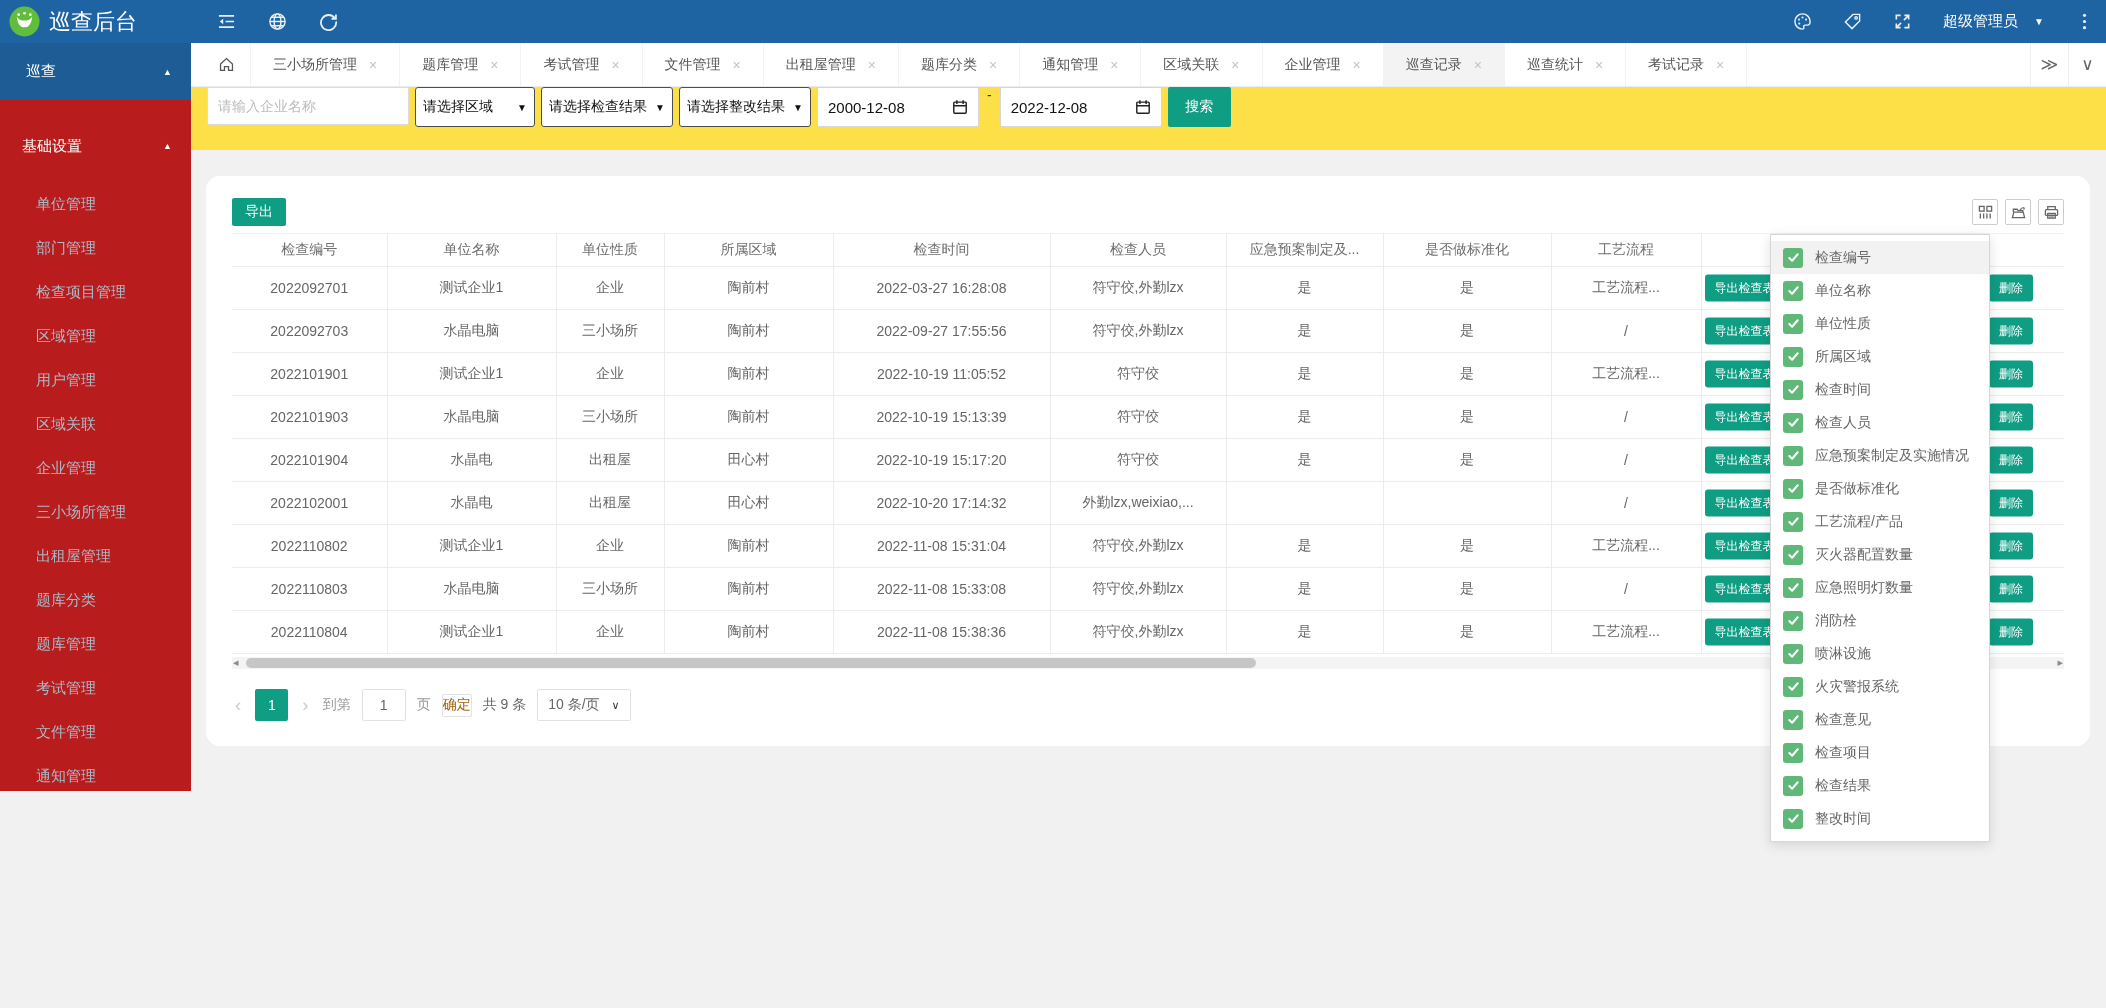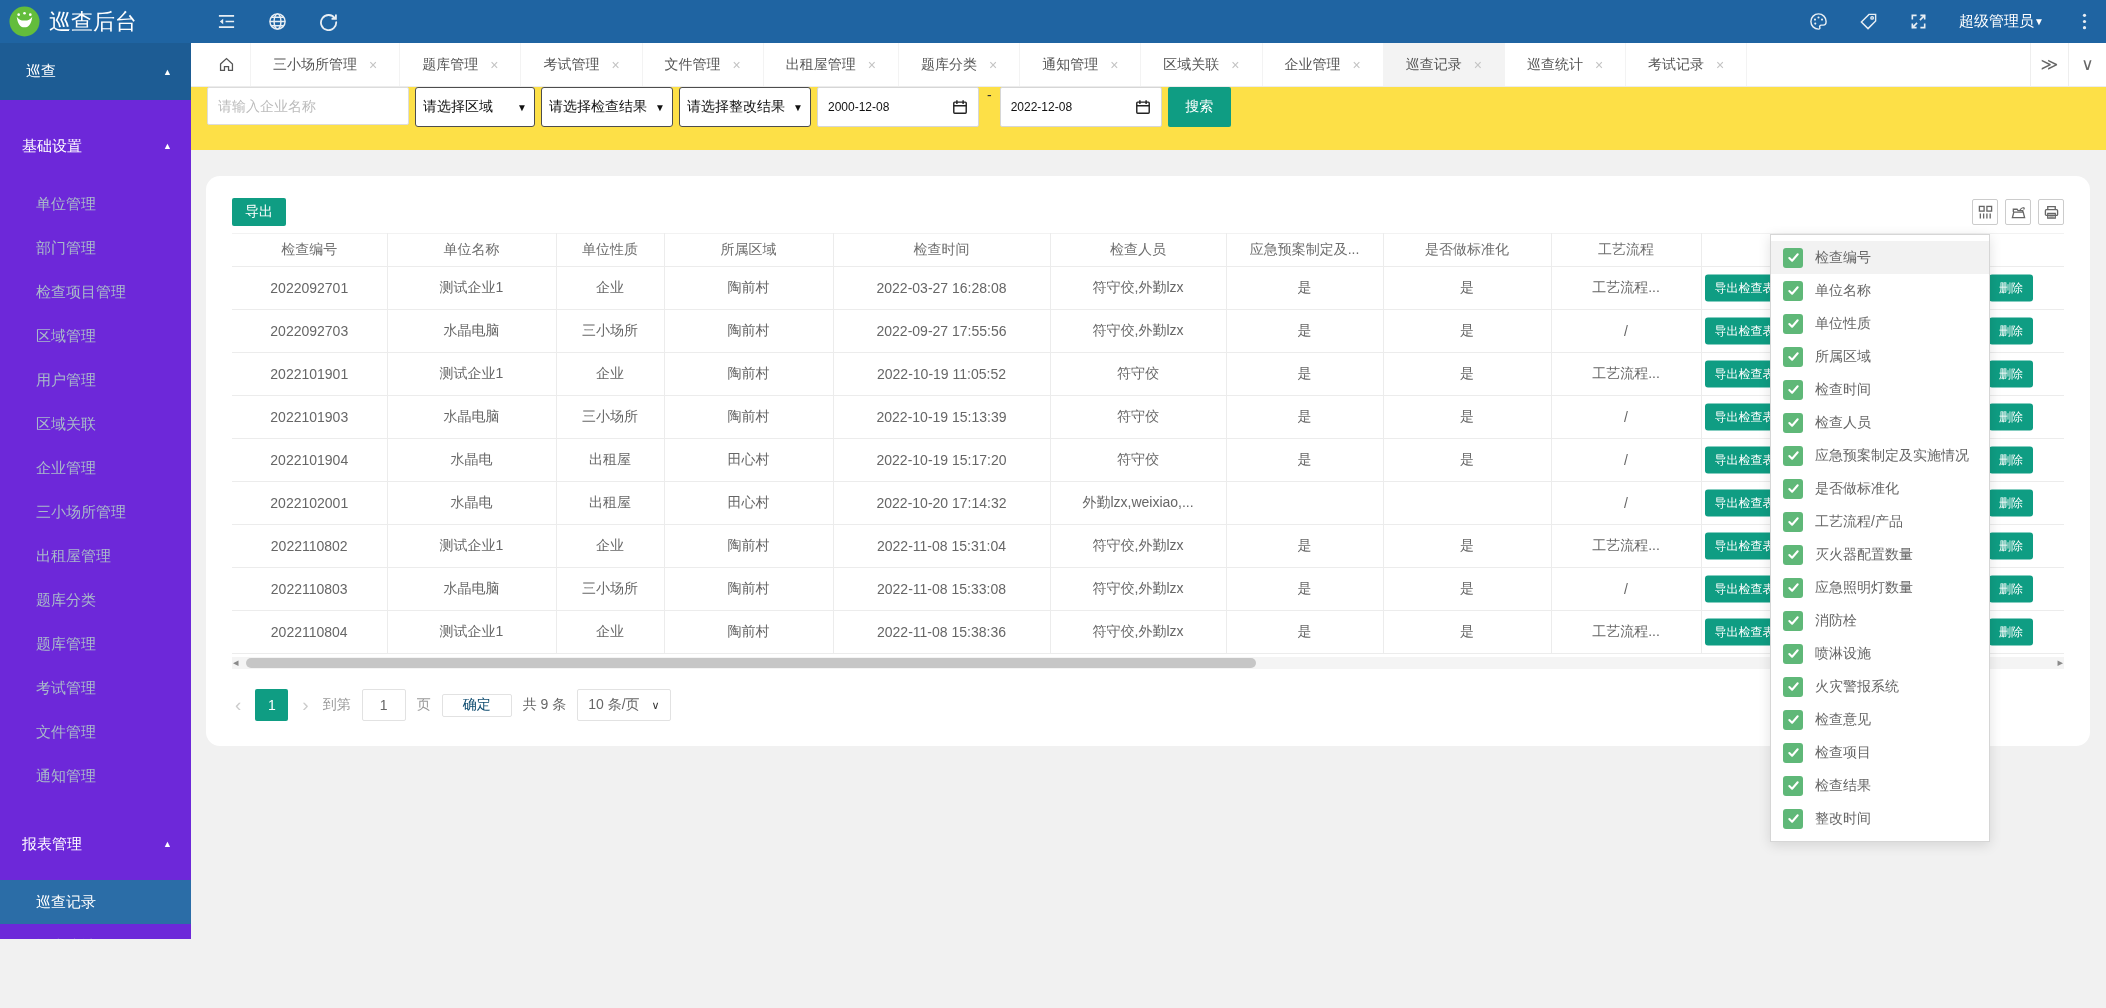--- a/index.html
+++ b/index.html
@@ -8,25 +8,25 @@
   .app{position:absolute;inset:0}
 
   
   .header{position:absolute;left:0;top:0;width:2106px;height:43px;background:#1f64a2;display:flex;align-items:center;color:#fff;z-index:5}
   .logo-area{width:191px;flex:none;display:flex;align-items:center;gap:9px;padding-left:9px}
   .logo-circle{width:31px;height:31px;flex:none}
   .app-title{font-size:22px;color:#fff;white-space:nowrap}
   .hdr-left-icons{display:flex;align-items:center;gap:32px;margin-left:26px}
   .hicon{width:19px;height:19px;display:block;color:#e8eef4;cursor:pointer}
   .hdr-right{margin-left:auto;display:flex;align-items:center;gap:31px;padding-right:12px}
-  .user{display:flex;align-items:center;gap:0;font-size:15px;cursor:pointer}
+  .user{display:flex;align-items:center;gap:16px;font-size:15px;cursor:pointer}
   .user .dn{font-size:10px}
 
   
-  .sidebar{position:absolute;left:0;top:43px;width:191px;height:896px;background:#6d28d9;overflow:hidden}
+  .sidebar{position:absolute;left:0;top:43px;width:191px;height:748px;background:#b91c1c;overflow:hidden}
   .side-top{height:57px;background:#1d5c94;display:flex;align-items:center;justify-content:space-between;padding:0 19px 0 26px;font-size:15px;color:#fff;cursor:pointer}
   .caret-up{font-size:9px;color:#fff}
   .group-hdr{height:44px;display:flex;align-items:center;justify-content:space-between;padding:0 19px 0 22px;font-size:15px;color:#fff;cursor:pointer}
   .group-hdr.base{margin-top:24px}
   .group-hdr.report{margin-top:24px}
   .side-nav{margin-top:14px;display:flex;flex-direction:column}
   .side-item{height:44px;display:flex;align-items:center;padding-left:36px;font-size:15px;color:#a9bac9;cursor:pointer;text-decoration:none}
   .side-item.active{background:#2b6da7;color:#fff}
 
   
@@ -40,21 +40,21 @@
   .tab .x{color:#c3c3c3;font-size:14px}
   .tab-controls{position:absolute;right:0;top:0;height:100%;display:flex;background:#fff}
   .tab-ctl{width:38px;border-left:1px solid #eee;display:flex;align-items:center;justify-content:center;color:#666;font-size:17px;cursor:pointer}
 
   .filterbar{height:63px;background:#fde047;display:flex;align-items:flex-start;padding-left:16px}
   .f-input{width:202px;height:38px;border:1px solid #dcdcdc;border-radius:2px;padding:0 10px;font-size:14px;color:#333;outline:none}
   .f-input::placeholder{color:#bcbcbc}
   .f-select{height:40px;border:1px solid #4d4d4d;border-radius:3px;display:flex;align-items:center;justify-content:space-between;padding:0 7px;font-size:14px;color:#111;background:#fff;margin-left:6px;cursor:pointer;white-space:nowrap}
   .f-select .sc{font-size:10px;margin-left:5px}
   .w1{width:120px}.w2{width:132px}.w3{width:132px}
-  .f-date{width:162px;height:40px;border:1px solid #d6d6d6;border-radius:2px;display:flex;align-items:center;justify-content:space-between;padding:0 10px;font-size:12px;color:#111;background:#fff;margin-left:6px;cursor:pointer;white-space:nowrap}
+  .f-date{width:162px;height:40px;border:1px solid #d6d6d6;border-radius:2px;display:flex;align-items:center;justify-content:space-between;padding:0 10px;font-size:15px;color:#111;background:#fff;margin-left:6px;cursor:pointer;white-space:nowrap}
   .f-date svg{width:16px;height:16px;color:#222}
   .dash{color:#333;margin:0 2px 0 8px;font-size:14px}
   .btn-search{width:63px;height:40px;background:#0f9d83;color:#fff;border:none;border-radius:2px;font-size:14px;margin-left:6px;cursor:pointer}
 
   .card{position:absolute;left:15px;top:133px;width:1884px;height:570px;background:#fff;border-radius:14px;padding:0 26px}
   .card-top{padding-top:22px;display:flex;align-items:center}
   .btn-export{height:28px;padding:0 13px;background:#0f9d83;color:#fff;border:none;border-radius:2px;font-size:14px;cursor:pointer}
   .icon-btns{margin-left:auto;display:flex;gap:7px}
   .icon-btn{width:26px;height:26px;border:1px solid #ccc;border-radius:2px;background:#fff;display:flex;align-items:center;justify-content:center;color:#666;cursor:pointer}
   .icon-btn svg{width:15px;height:15px}
@@ -72,21 +72,21 @@
   .hscroll{margin-top:3px;height:12px;position:relative;background:#f4f4f4;width:1832px}
   .hs-thumb{position:absolute;left:14px;top:1px;height:10px;width:1010px;background:#c6c6c6;border-radius:5px;cursor:pointer}
   .hs-arrow{position:absolute;top:-1px;font-size:11px;color:#8a8a8a;line-height:13px;cursor:pointer}
   .hs-arrow.l{left:1px}.hs-arrow.r{right:1px}
 
   .pager{margin-top:20px;display:flex;align-items:center;gap:11px;font-size:14px;color:#666}
   .pg-nav{color:#ccc;font-size:19px;padding:0 3px;cursor:pointer}
   .pg-cur{width:33px;height:32px;background:#0f9d83;color:#fff;display:flex;align-items:center;justify-content:center;border-radius:2px;font-size:14px;cursor:pointer}
   .pg-text{color:#999}
   .pg-input{width:44px;height:32px;border:1px solid #e2e2e2;border-radius:2px;text-align:center;font-size:14px;color:#666;outline:none}
-  .pg-btn{height:23px;padding:0 20px;border:1px solid #e2e2e2;border-radius:2px;background:#fff;font-size:14px;color:#0c4a6e;cursor:pointer}
+  .pg-btn{height:23px;padding:0 0;border:1px solid #e2e2e2;border-radius:2px;background:#fff;font-size:14px;color:#a16207;cursor:pointer}
   .pg-total{color:#666}
   .pg-select{height:32px;border:1px solid #e2e2e2;border-radius:2px;display:flex;align-items:center;gap:12px;padding:0 10px;color:#666;cursor:pointer;background:#fff}
   .pg-select .dn{font-size:11px;color:#333}
 
   
   .col-panel{position:absolute;left:1770px;top:234px;width:220px;background:#fff;border:1px solid #d6d6d6;box-shadow:0 3px 12px rgba(0,0,0,.12);padding:6px 0;z-index:30}
   .panel-item{height:33px;display:flex;align-items:center;gap:12px;padding-left:12px;cursor:pointer}
   .panel-item.active{background:#f2f2f2}
   .cb{width:20px;height:20px;background:#5fb878;border-radius:3px;display:flex;align-items:center;justify-content:center;flex:none}
   .cb svg{width:13px;height:13px}

